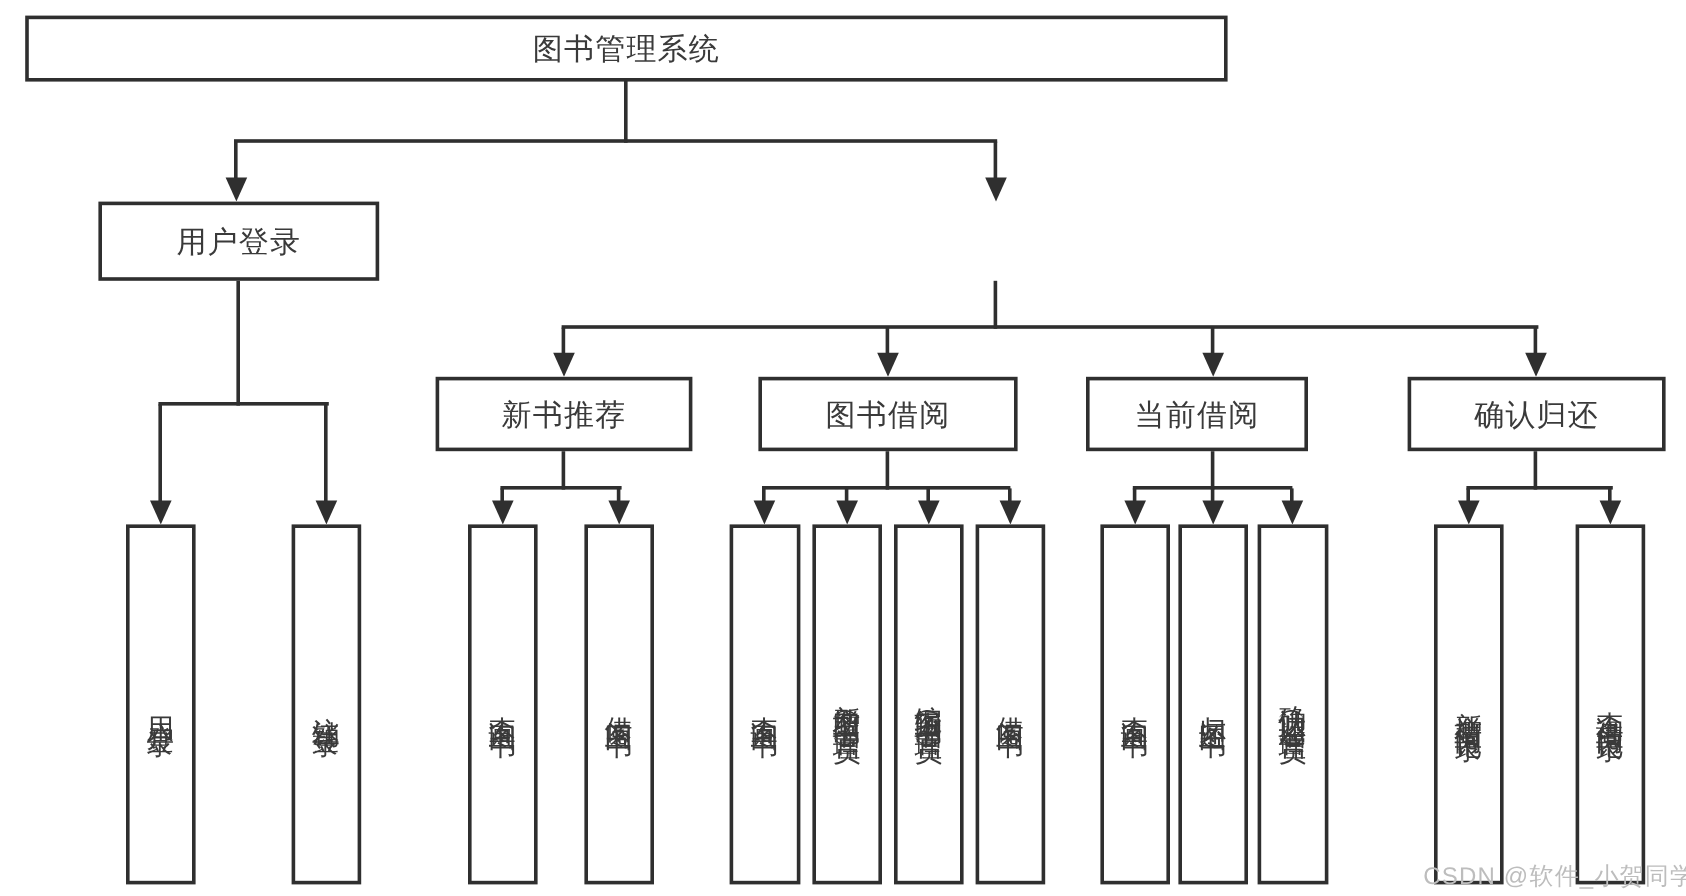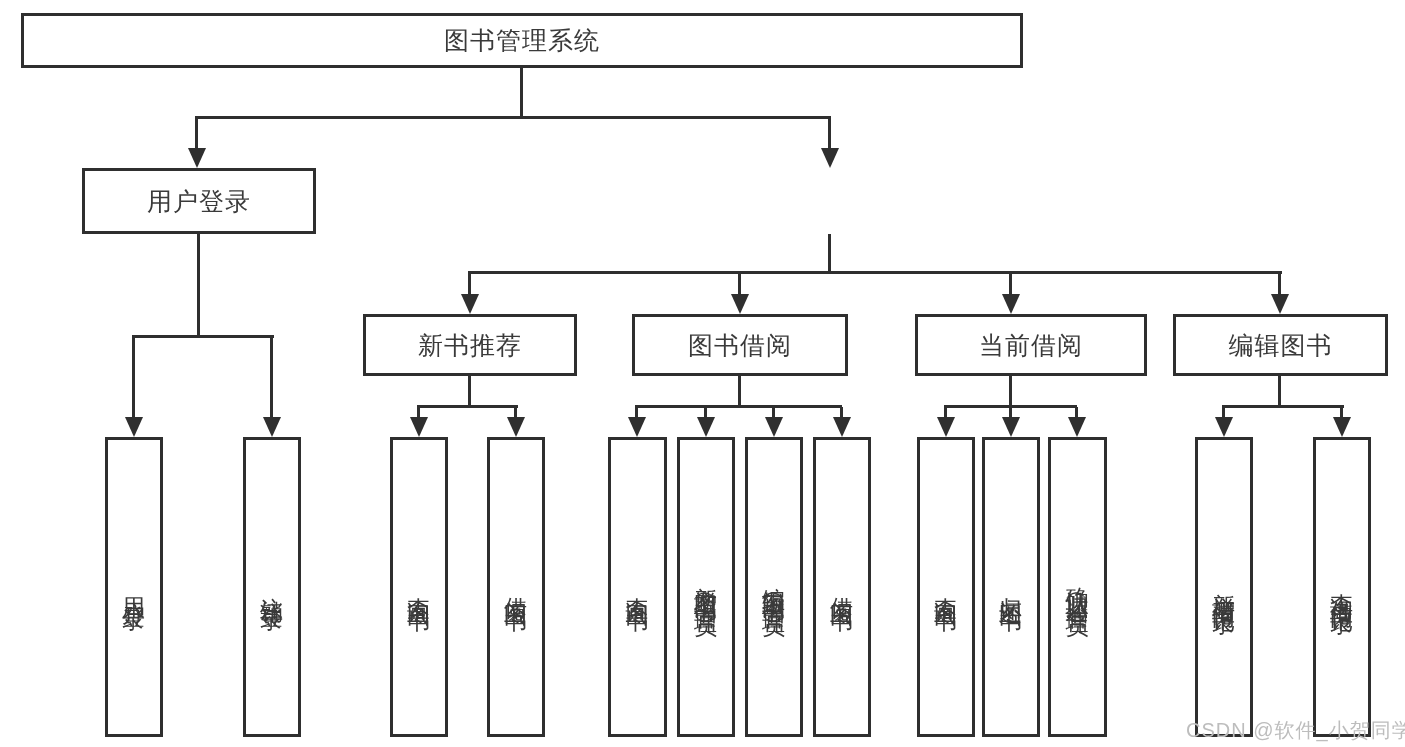--- a/index.html
+++ b/index.html
@@ -75,22 +75,22 @@
   <div class="ahead" style="left:461px;top:294px;"></div>
   <div class="vline" style="left:738px;top:273px;height:25px;"></div>
   <div class="ahead" style="left:731px;top:294px;"></div>
   <div class="vline" style="left:1009px;top:273px;height:25px;"></div>
   <div class="ahead" style="left:1002px;top:294px;"></div>
   <div class="vline" style="left:1278px;top:273px;height:25px;"></div>
   <div class="ahead" style="left:1271px;top:294px;"></div>
 
   <div class="box h" style="left:632px;top:314px;width:216px;height:62px;">图书借阅</div>
   <div class="box h" style="left:363px;top:314px;width:214px;height:62px;">新书推荐</div>
-  <div class="box h" style="left:905px;top:314px;width:232px;height:62px;margin-left:10px;">当前借阅</div>
-  <div class="box h" style="left:1173px;top:314px;width:215px;height:62px;">编辑图书</div>
+  <div class="box h" style="left:905px;top:314px;width:185px;height:62px;">当前借阅</div>
+  <div class="box h" style="left:1173px;top:314px;width:215px;height:62px;">确认归还</div>
 
   <div class="vline" style="left:468px;top:376px;height:32px;"></div>
   <div class="hline" style="left:417px;top:405px;width:101px;"></div>
   <div class="vline" style="left:417px;top:407px;height:14px;"></div>
   <div class="ahead" style="left:410px;top:417px;"></div>
   <div class="vline" style="left:514px;top:407px;height:14px;"></div>
   <div class="ahead" style="left:507px;top:417px;"></div>
 
   <div class="vline" style="left:738px;top:376px;height:32px;"></div>
   <div class="hline" style="left:635px;top:405px;width:207px;"></div>

